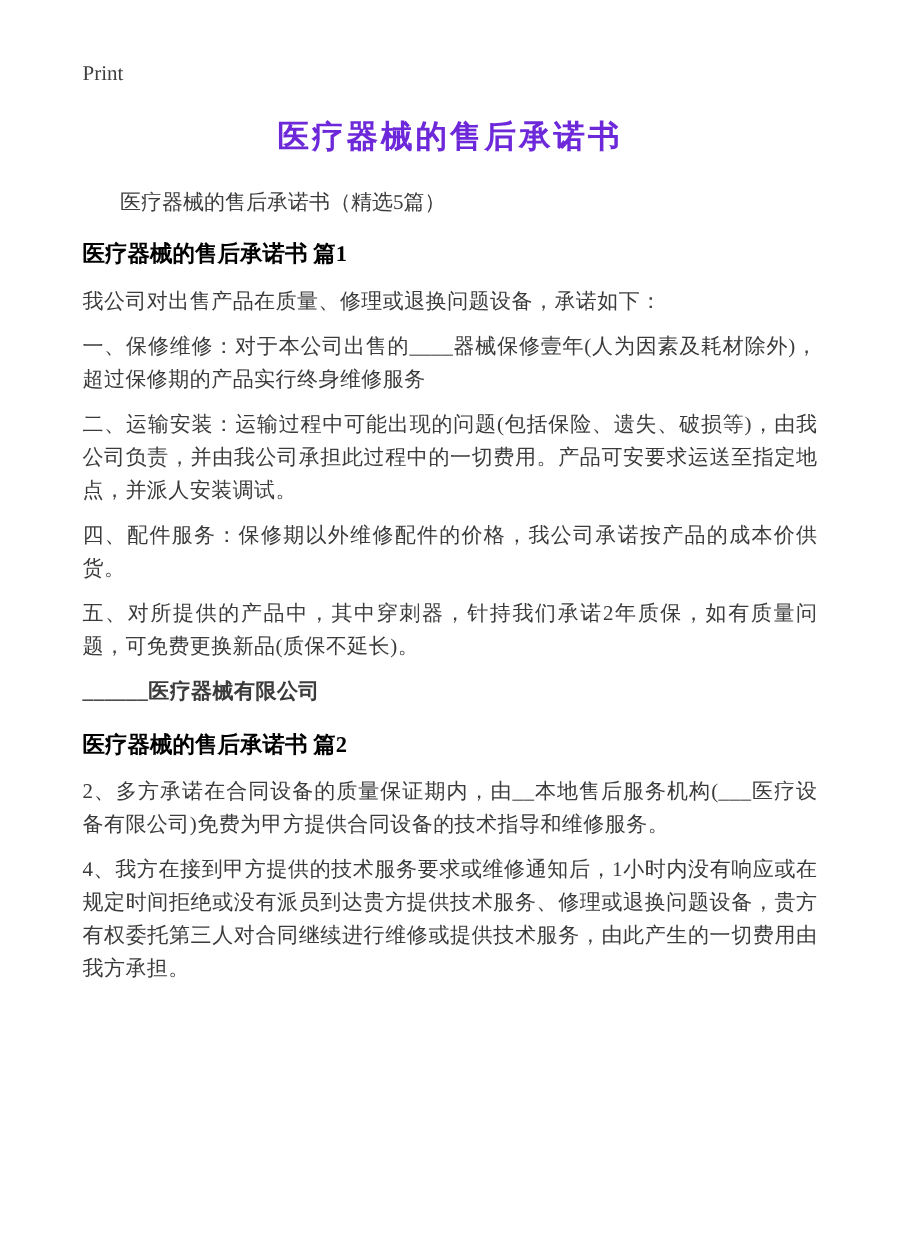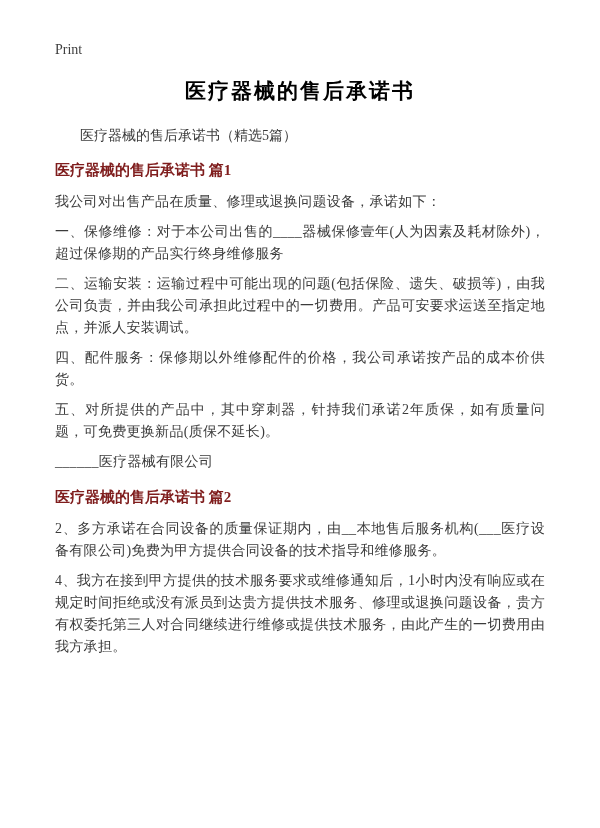--- a/index.html
+++ b/index.html
@@ -39,41 +39,42 @@
     font-size: 14px;
     line-height: 20px;
     margin: 0 0 12px 0;
     padding-left: 25px;
   }
   .section-heading {
     font-size: 15px;
     line-height: 21px;
     font-weight: bold;
     margin: 14px 0 10px 0;
-    color: #7f1d1d;
+    color: #000000;
   }
   .para {
     font-size: 14px;
     line-height: 22px;
     margin: 0 0 8px 0;
     text-align: justify;
     letter-spacing: 0.3px;
   }
   .para.sign-line {
     margin-top: 4px;
+    font-weight: bold;
   }
 </style>
 </head>
 <body>
 
 <div class="page">
 
   <div class="print-label">Print</div>
 
-  <h1 class="doc-title" style="color: #000000;">医疗器械的售后承诺书</h1>
+  <h1 class="doc-title" style="color: #6d28d9;">医疗器械的售后承诺书</h1>
 
   <p class="doc-subtitle">医疗器械的售后承诺书（精选5篇）</p>
 
   <h2 class="section-heading">医疗器械的售后承诺书 篇1</h2>
 
   <p class="para">我公司对出售产品在质量、修理或退换问题设备，承诺如下：</p>
 
   <p class="para">一、保修维修：对于本公司出售的____器械保修壹年(人为因素及耗材除外)，超过保修期的产品实行终身维修服务</p>
 
   <p class="para">二、运输安装：运输过程中可能出现的问题(包括保险、遗失、破损等)，由我公司负责，并由我公司承担此过程中的一切费用。产品可安要求运送至指定地点，并派人安装调试。</p>

